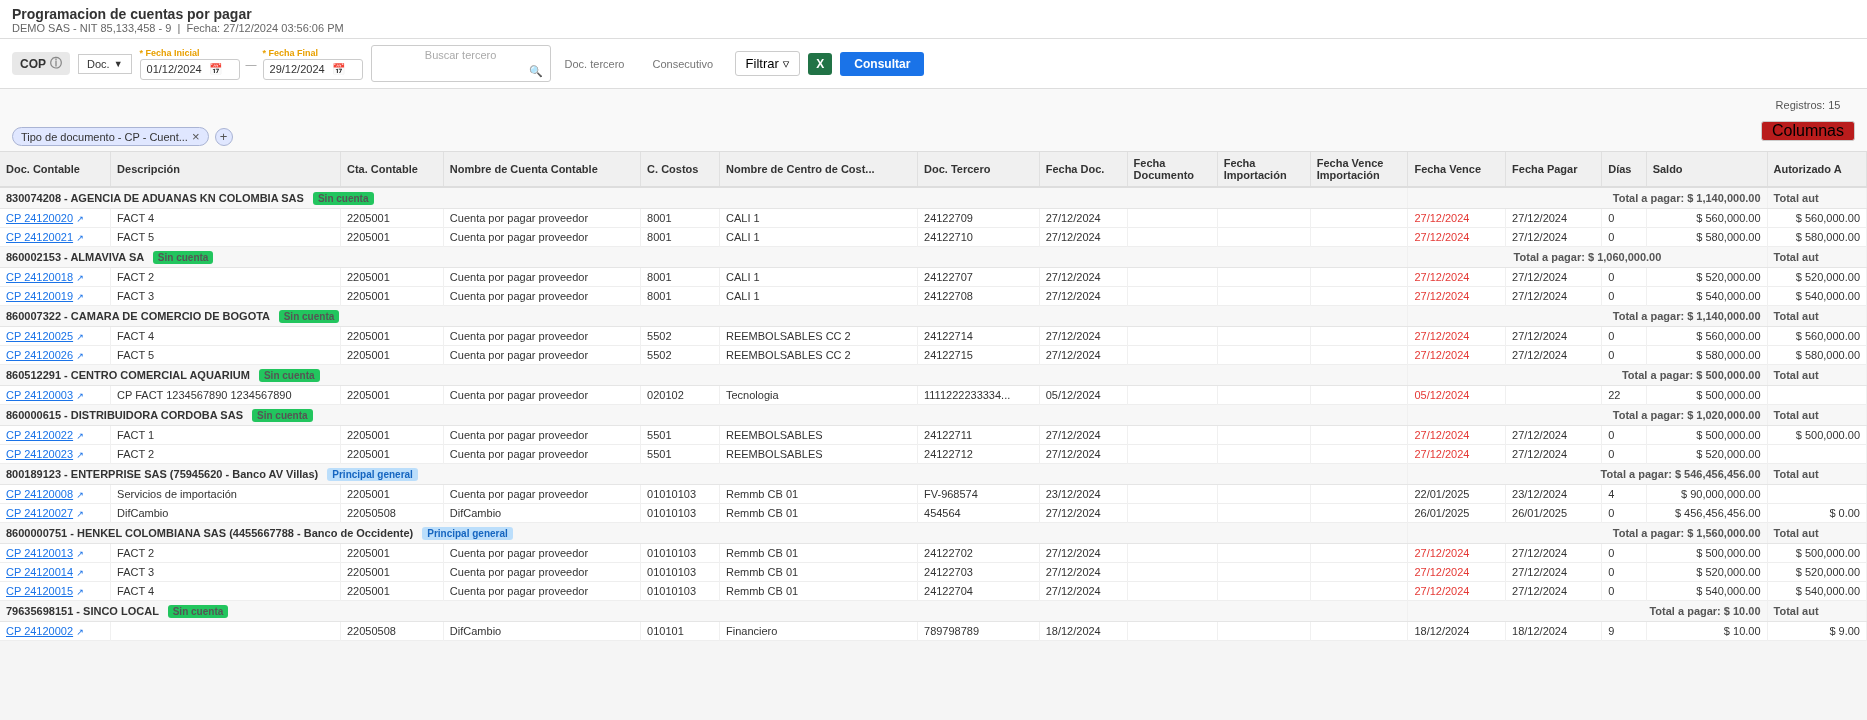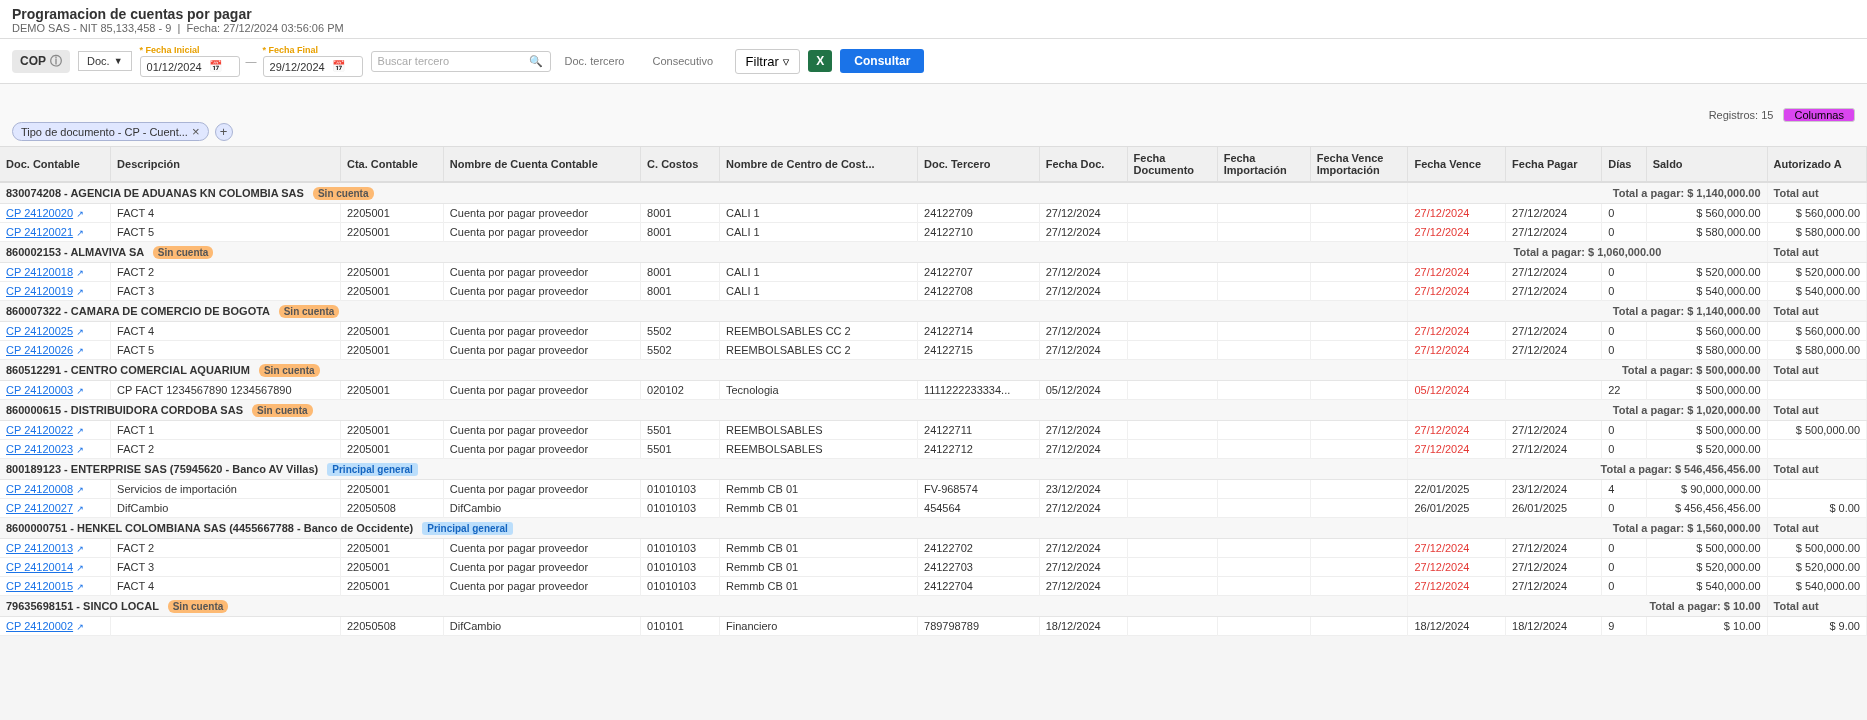--- a/index.html
+++ b/index.html
@@ -72,20 +72,21 @@
     .search-box {
       border: 1px solid #ccc;
       border-radius: 3px;
       padding: 3px 6px;
       font-size: 11px;
       width: 180px;
       display: flex;
       align-items: center;
       gap: 4px;
       background: #fff;
+      flex-direction: column;
     }
 
     .text-input {
       border: 1px solid #ccc;
       border-radius: 3px;
       padding: 4px 6px;
       font-size: 11px;
       width: 130px;
       background: #fff;
     }
@@ -171,29 +172,30 @@
       font-size: 13px;
       color: #555;
     }
 
     .records-info {
       font-size: 11px;
       color: #555;
       display: flex;
       align-items: center;
       gap: 10px;
+      flex-direction: column;
     }
 
     .btn-columns {
-      background: #d946ef;
+      background: #b91c1c;
       border: 1px solid #ccc;
       border-radius: 3px;
       padding: 0 10px;
       cursor: pointer;
-      font-size: 11px;
+      font-size: 16px;
     }
 
     .table-container {
       overflow-x: auto;
       background: #fff;
     }
 
     table {
       width: 100%;
       border-collapse: collapse;
@@ -240,21 +242,21 @@
     }
 
     .date-red { color: #e53935; }
 
     .badge {
       font-size: 10px;
       border-radius: 3px;
       padding: 1px 5px;
       margin-left: 6px;
     }
-    .badge-gray { background: #fdba74; color: #555; border-radius: 6px; }
+    .badge-gray { background: #22c55e; color: #555; }
     .badge-blue { background: #bbdefb; color: #1565c0; }
 
     .amount { text-align: right; }
 
     .separator { color: #999; padding: 0 2px; }
 
     input[type="text"], input[type="date"] {
       border: none;
       outline: none;
       background: transparent;

